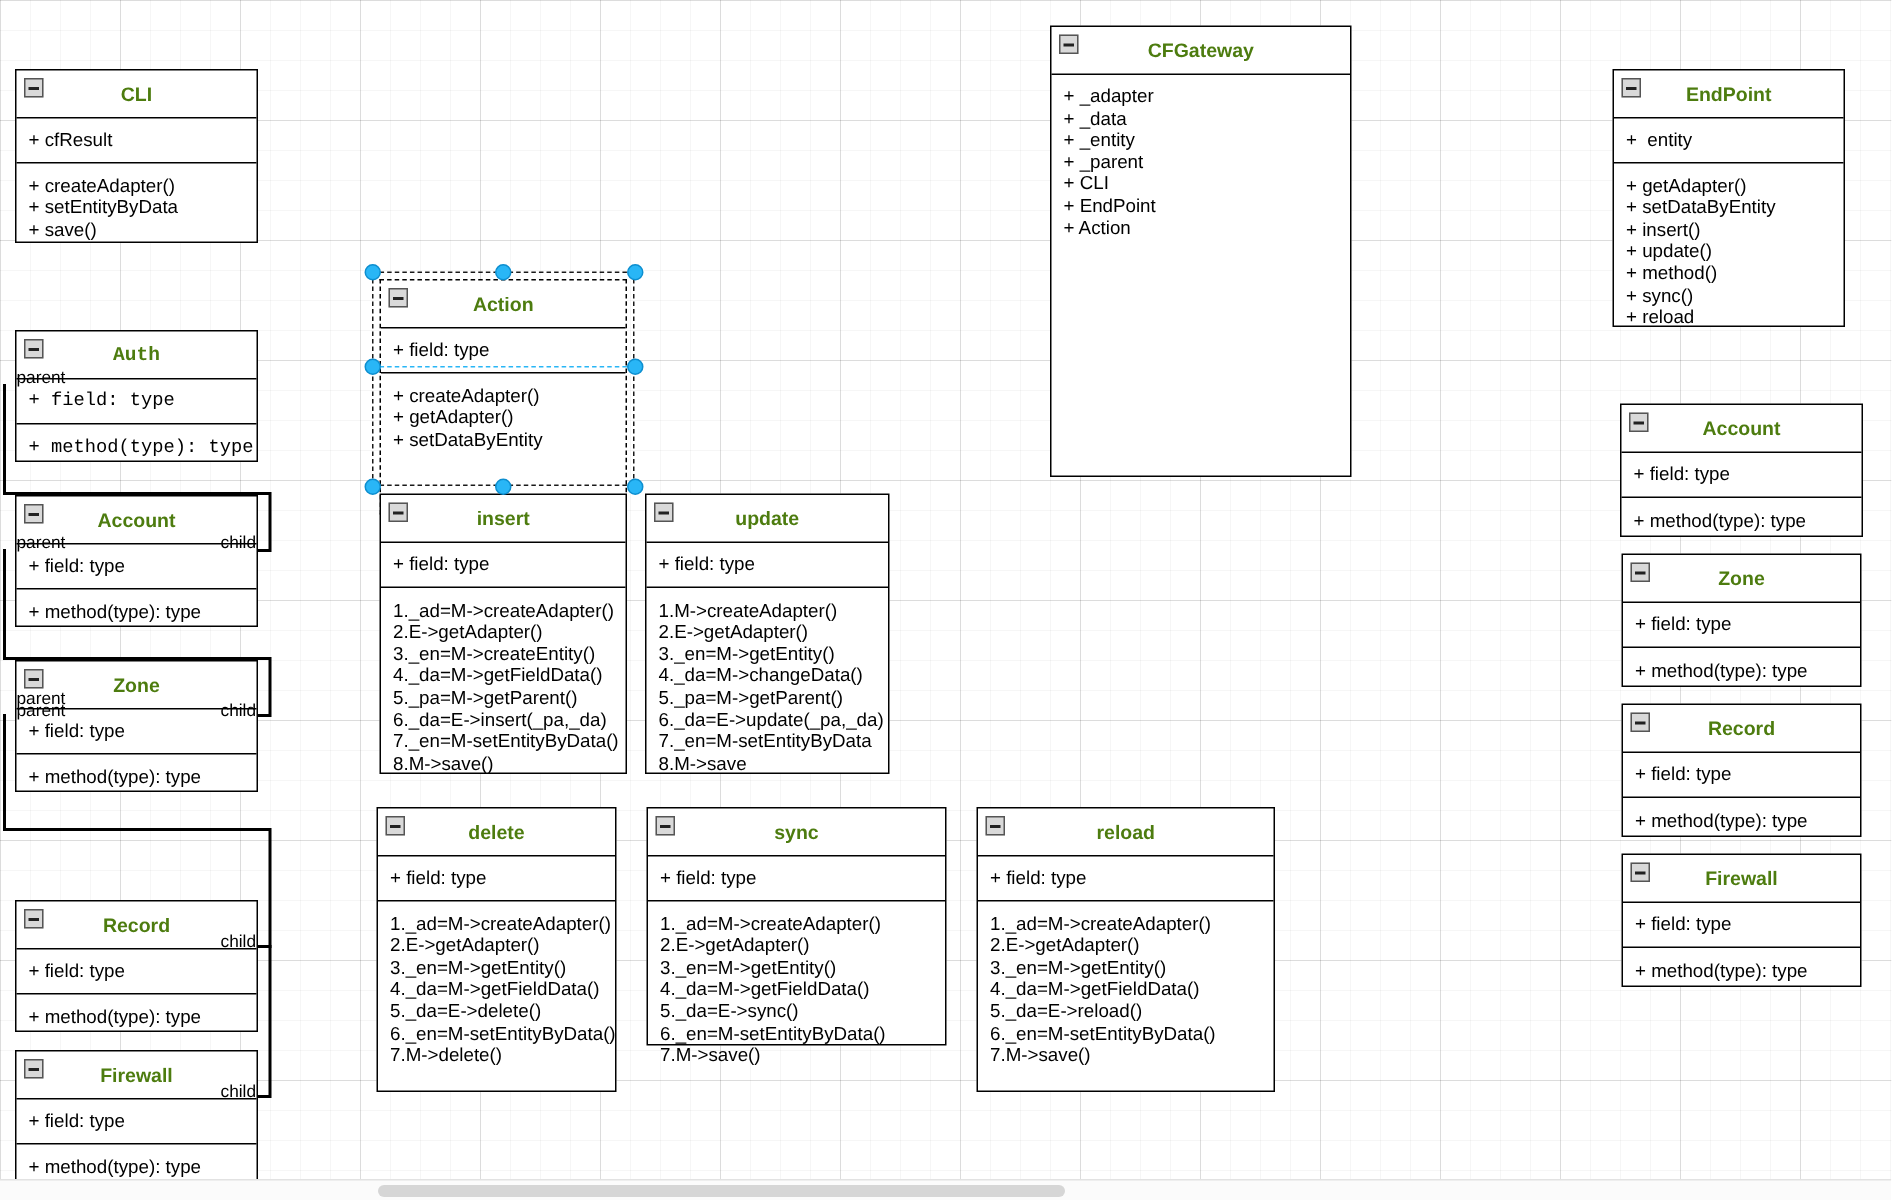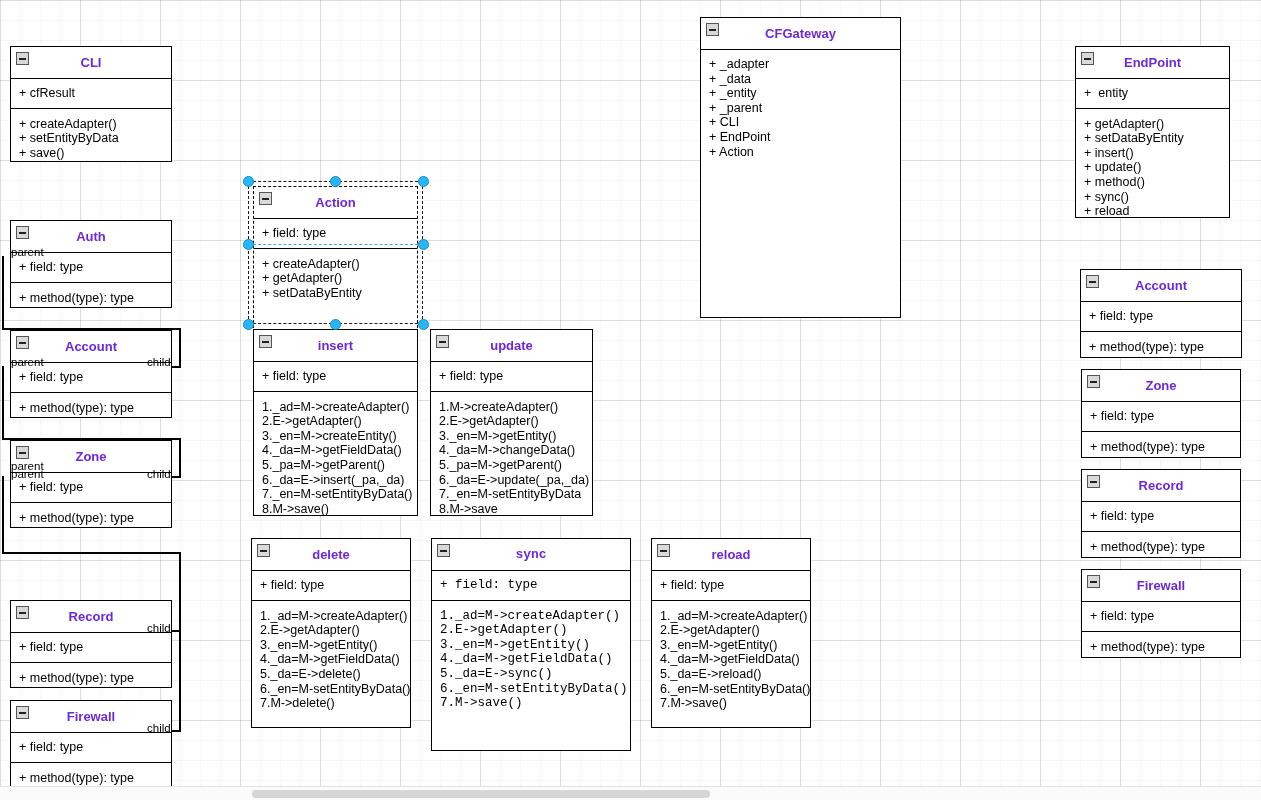--- a/index.html
+++ b/index.html
@@ -34,21 +34,21 @@
   }
   .uml .sec {
     border-bottom: 1.5px solid #000000;
     position: relative;
   }
   .uml .sec:last-child { border-bottom: none; }
   .uml .title {
     text-align: center;
     font-weight: bold;
     font-size: 13px;
-    color: #6d28d9;
+    color: #4d7c0f;
     line-height: 1;
     padding: 9px 0 9px 0;
     position: relative;
   }
   .uml .collapse {
     position: absolute;
     left: 5px; top: 5px;
     width: 13px; height: 13px;
     background: #d9d9d9;
     border: 1px solid #555;
@@ -169,21 +169,21 @@
         <div class="sec title"><span class="collapse"></span><span>CLI</span></div>
         <div class="sec rows">
           <div class="row">+ cfResult</div>
         </div>
         <div class="sec rows pad-lo">
           <div class="row">+ createAdapter()</div>
           <div class="row">+ setEntityByData</div>
           <div class="row">+ save()</div>
         </div>
       </div>
-      <div class="uml" style="left: 10px; top: 220px; width: 162px; height: 88px;">
+      <div class="uml" style="left: 10px; top: 220px; width: 162px; height: 88px; font-family: Liberation Mono, monospace;">
         <div class="sec title"><span class="collapse"></span><span>Auth</span></div>
         <div class="sec rows">
           <div class="row">+ field: type</div>
         </div>
         <div class="sec rows pad-lo">
           <div class="row">+ method(type): type</div>
         </div>
       </div>
       <div class="uml" style="left: 10px; top: 330px; width: 162px; height: 88px;">
         <div class="sec title"><span class="collapse"></span><span>Account</span></div>
@@ -284,36 +284,36 @@
         <div class="sec rows pad-lo">
           <div class="row">1._ad=M-&gt;createAdapter()</div>
           <div class="row">2.E-&gt;getAdapter()</div>
           <div class="row">3._en=M-&gt;getEntity()</div>
           <div class="row">4._da=M-&gt;getFieldData()</div>
           <div class="row">5._da=E-&gt;delete()</div>
           <div class="row">6._en=M-setEntityByData()</div>
           <div class="row">7.M-&gt;delete()</div>
         </div>
       </div>
-      <div class="uml" style="left: 431px; top: 538px; width: 200px; height: 213px; font-family: Liberation Mono, monospace;">
+      <div class="uml" style="left: 431px; top: 538px; width: 200px; height: 159px;">
         <div class="sec title"><span class="collapse"></span><span>sync</span></div>
         <div class="sec rows">
           <div class="row">+ field: type</div>
         </div>
         <div class="sec rows pad-lo">
           <div class="row">1._ad=M-&gt;createAdapter()</div>
           <div class="row">2.E-&gt;getAdapter()</div>
           <div class="row">3._en=M-&gt;getEntity()</div>
           <div class="row">4._da=M-&gt;getFieldData()</div>
           <div class="row">5._da=E-&gt;sync()</div>
           <div class="row">6._en=M-setEntityByData()</div>
           <div class="row">7.M-&gt;save()</div>
         </div>
       </div>
-      <div class="uml" style="left: 651px; top: 538px; width: 160px; height: 190px;">
+      <div class="uml" style="left: 651px; top: 538px; width: 199px; height: 190px;">
         <div class="sec title"><span class="collapse"></span><span>reload</span></div>
         <div class="sec rows">
           <div class="row">+ field: type</div>
         </div>
         <div class="sec rows pad-lo">
           <div class="row">1._ad=M-&gt;createAdapter()</div>
           <div class="row">2.E-&gt;getAdapter()</div>
           <div class="row">3._en=M-&gt;getEntity()</div>
           <div class="row">4._da=M-&gt;getFieldData()</div>
           <div class="row">5._da=E-&gt;reload()</div>

